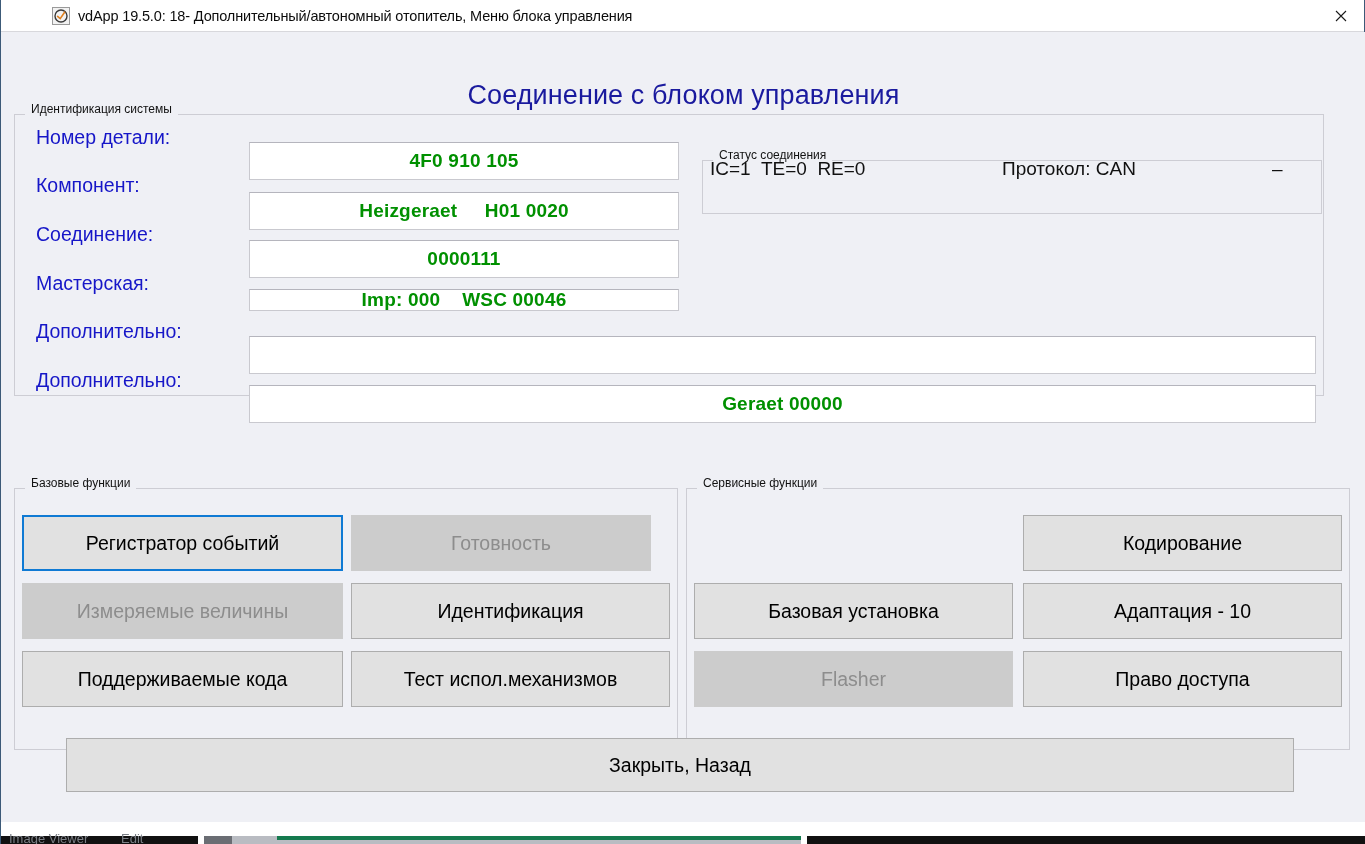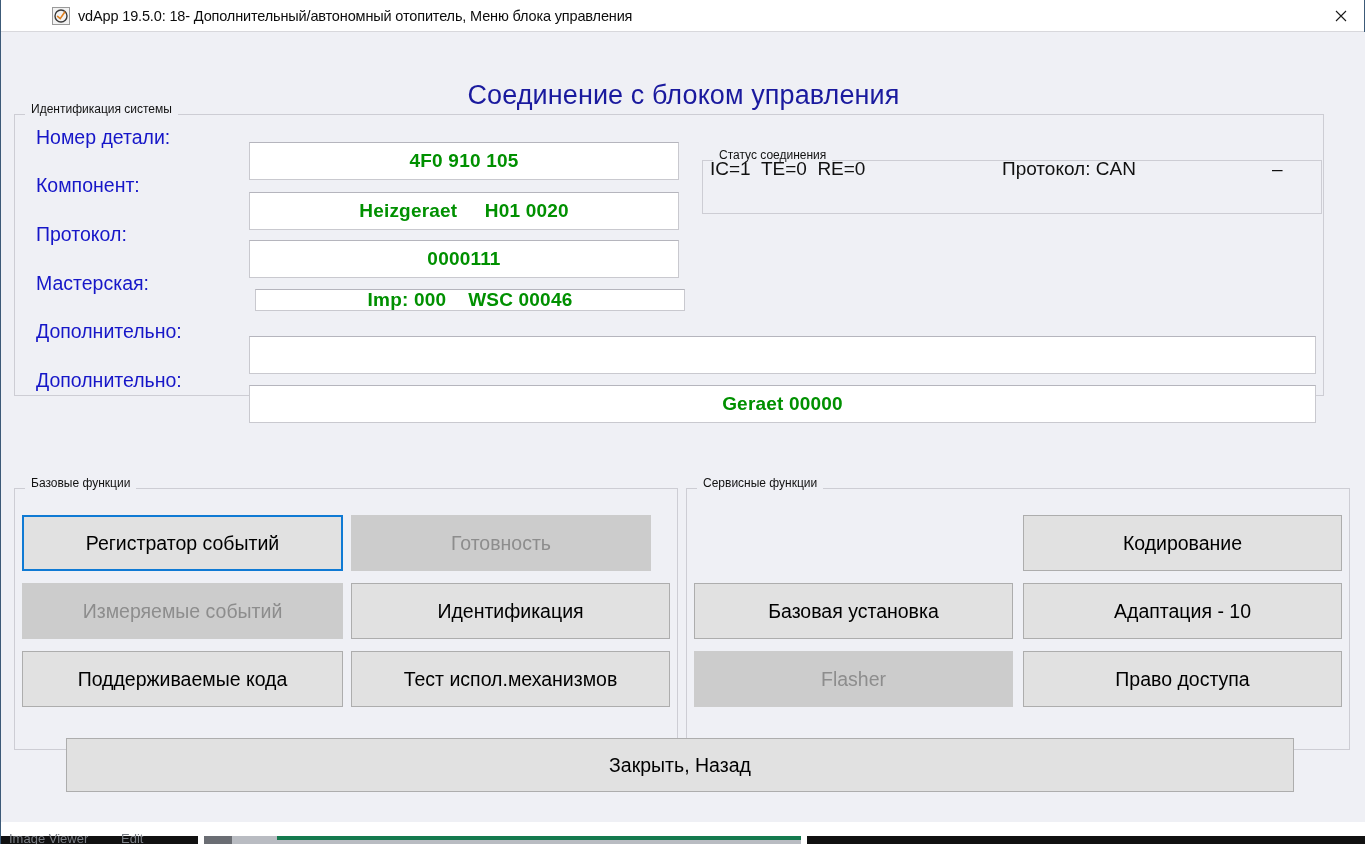--- a/index.html
+++ b/index.html
@@ -235,27 +235,27 @@
     <div class="id-label" style="left:34px; top:94px;">Номер детали:</div>
     <div class="id-field" style="left:247px; top:110px; width:430px; height:38px;">
       <span class="val">4F0 910 105</span>
     </div>
 
     <div class="id-label" style="left:34px; top:142px;">Компонент:</div>
     <div class="id-field" style="left:247px; top:160px; width:430px; height:38px;">
       <span class="val">Heizgeraet     H01 0020</span>
     </div>
 
-    <div class="id-label" style="left:34px; top:191px;">Протокол:</div>
+    <div class="id-label" style="left:34px; top:191px;">Соединение:</div>
     <div class="id-field" style="left:247px; top:208px; width:430px; height:38px;">
       <span class="val">0000111</span>
     </div>
 
     <div class="id-label" style="left:34px; top:240px;">Мастерская:</div>
-    <div class="id-field" style="left:253px; top:257px; width:430px; height:22px;">
+    <div class="id-field" style="left:247px; top:257px; width:430px; height:22px;">
       <span class="val">Imp: 000    WSC 00046</span>
     </div>
 
     <div class="id-label" style="left:34px; top:288px;">Дополнительно:</div>
     <div class="id-field" style="left:247px; top:304px; width:1067px; height:38px;">
       <span class="val"></span>
     </div>
 
     <div class="id-label" style="left:34px; top:337px;">Дополнительно:</div>
     <div class="id-field" style="left:247px; top:353px; width:1067px; height:38px;">
@@ -269,21 +269,21 @@
     <div class="status-line" style="left:1000px; top:126px;">Протокол: CAN</div>
     <div class="status-line" style="left:1270px; top:126px;">–</div>
 
     <div class="groupbox" style="left:12px; top:456px; width:664px; height:262px;">
       <div class="group-legend">Базовые функции</div>
     </div>
 
     <div class="btn focused" style="left:20px; top:483px; width:321px; height:56px;">Регистратор событий</div>
     <div class="btn disabled" style="left:349px; top:483px; width:300px; height:56px;">Готовность</div>
 
-    <div class="btn disabled" style="left:20px; top:551px; width:321px; height:56px;">Измеряемые событий</div>
+    <div class="btn disabled" style="left:20px; top:551px; width:321px; height:56px;">Измеряемые величины</div>
     <div class="btn" style="left:349px; top:551px; width:319px; height:56px;">Идентификация</div>
 
     <div class="btn" style="left:20px; top:619px; width:321px; height:56px;">Поддерживаемые кода</div>
     <div class="btn" style="left:349px; top:619px; width:319px; height:56px;">Тест испол.механизмов</div>
 
     <div class="groupbox" style="left:684px; top:456px; width:664px; height:262px;">
       <div class="group-legend">Сервисные функции</div>
     </div>
 
     <div class="btn" style="left:1021px; top:483px; width:319px; height:56px;">Кодирование</div>

